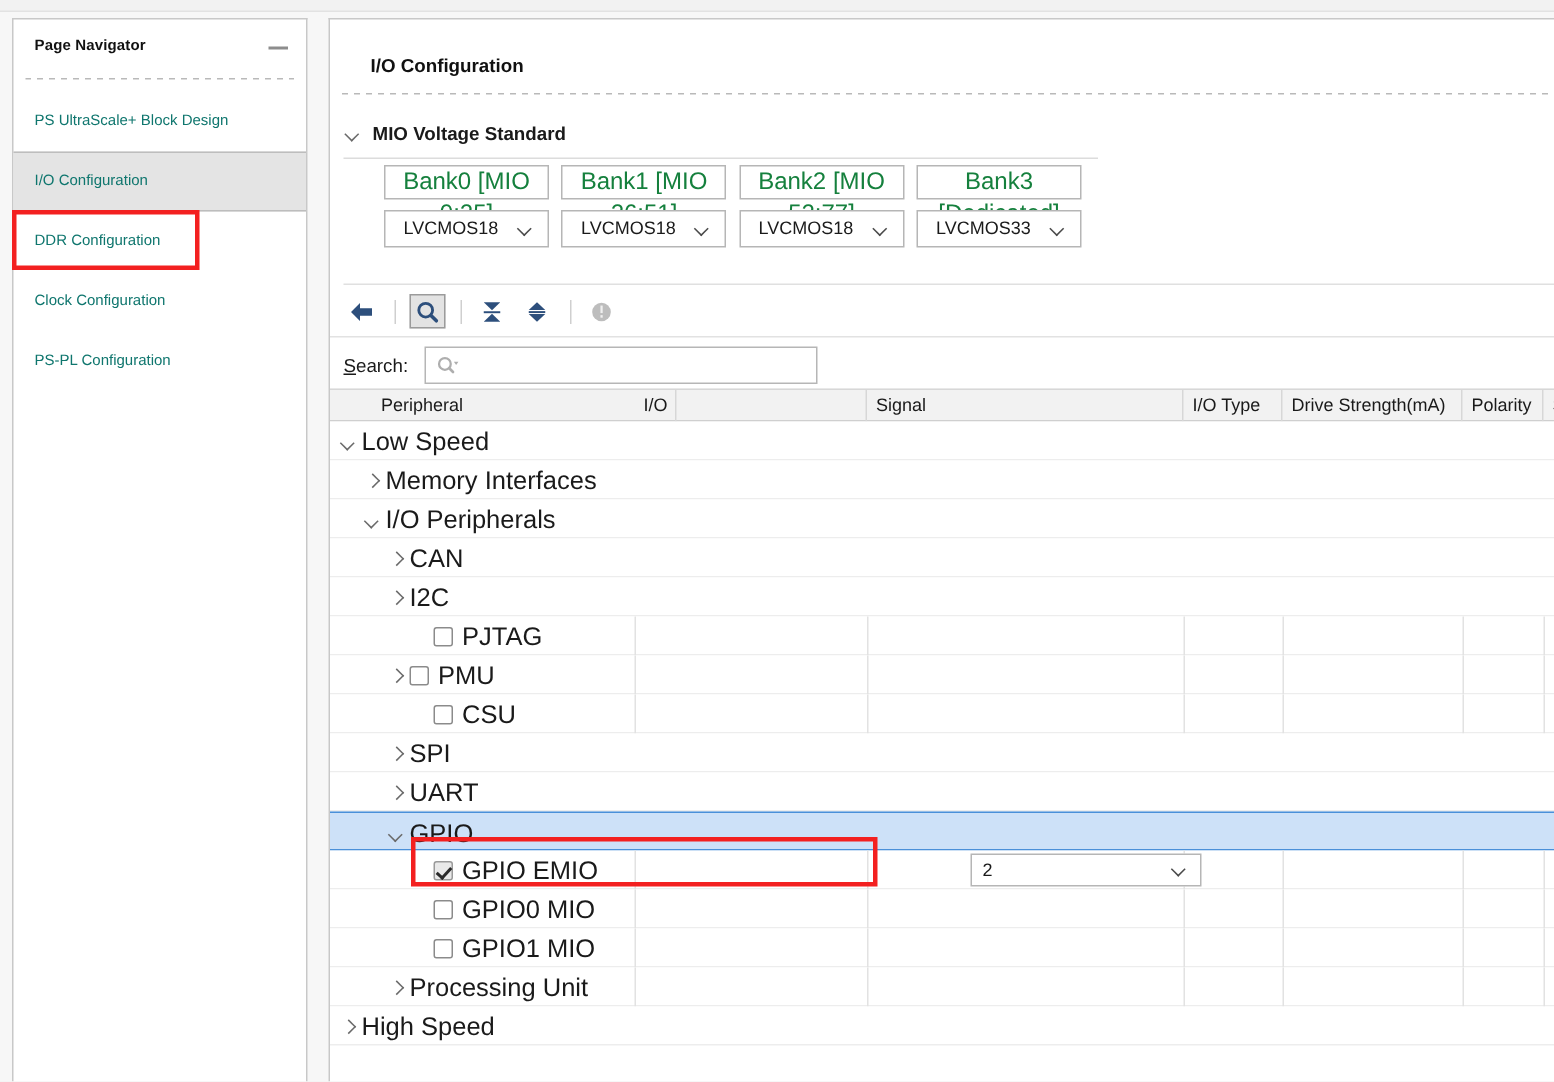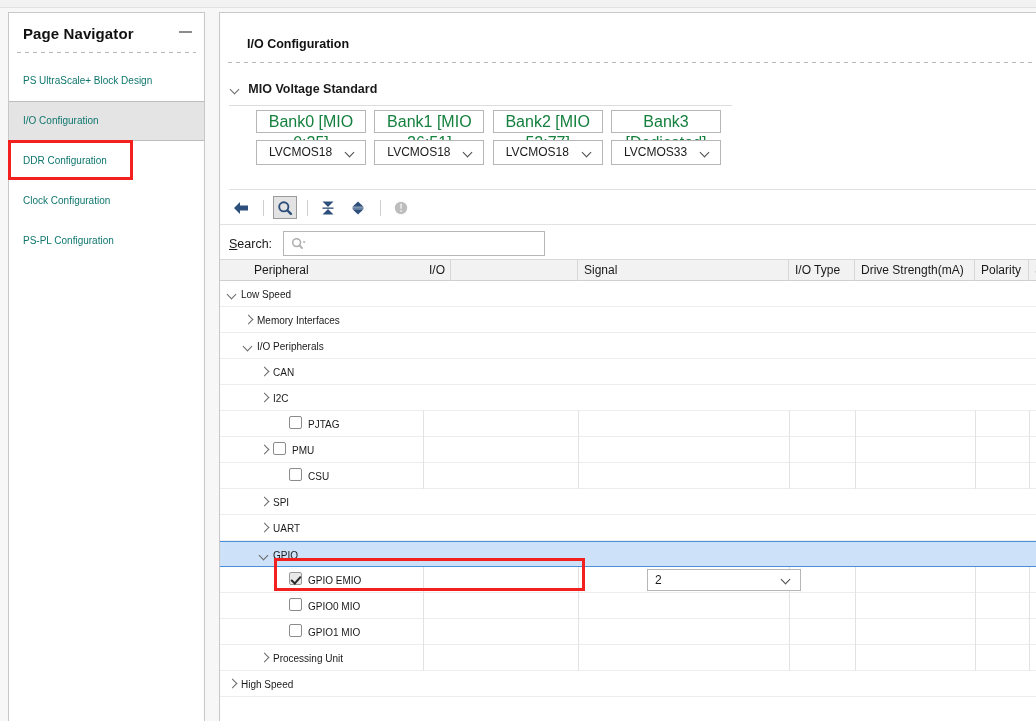--- a/index.html
+++ b/index.html
@@ -24,21 +24,21 @@
     width: 197px; height: 709px;
     background: #ffffff;
     border: 1px solid #c8c8c8;
     border-bottom: none;
   }
   .panel-head {
     position: relative; height: 40px;
   }
   .panel-title {
     position: absolute; left: 14px; top: 12px;
-    font-weight: bold; font-size: 15px; color: #111;
+    font-weight: bold; font-size: 10px; color: #111;
     letter-spacing: 0.1px;
   }
   .panel-minimize {
     position: absolute; right: 12px; top: 12px;
     width: 13px; height: 13px;
   }
   .panel-minimize::before {
     content: ""; position: absolute; left: 0; top: 6px;
     width: 13px; height: 2px; background: #8d8d8d;
   }
@@ -179,21 +179,21 @@
     position: relative; height: 26px; border-bottom: 1px solid #ededed;
     background: #fff;
   }
   .trow.highlight {
     background: #cde1f8;
     border-top: 1px solid #4a90d9; border-bottom: 1px solid #4a90d9;
     height: 26px;
   }
   .cell-label {
     position: absolute; left: 0; top: 0; height: 25px; line-height: 25px;
-    white-space: nowrap; font-size: 10px; color: #1a1a1a;
+    white-space: nowrap; font-size: 17px; color: #1a1a1a;
   }
   .vline { position: absolute; top: 0; width: 1px; height: 26px; background: #e2e2e2; }
   .row-caret { display: inline-block; vertical-align: middle; margin-right: 3px; }
   .row-cb { margin-right: 6px; vertical-align: -2px; }
   .row-text { vertical-align: middle; }
 
   
   .io-select {
     position: absolute; left: 427px; top: 2px;
     width: 154px; height: 22px; line-height: 20px;

